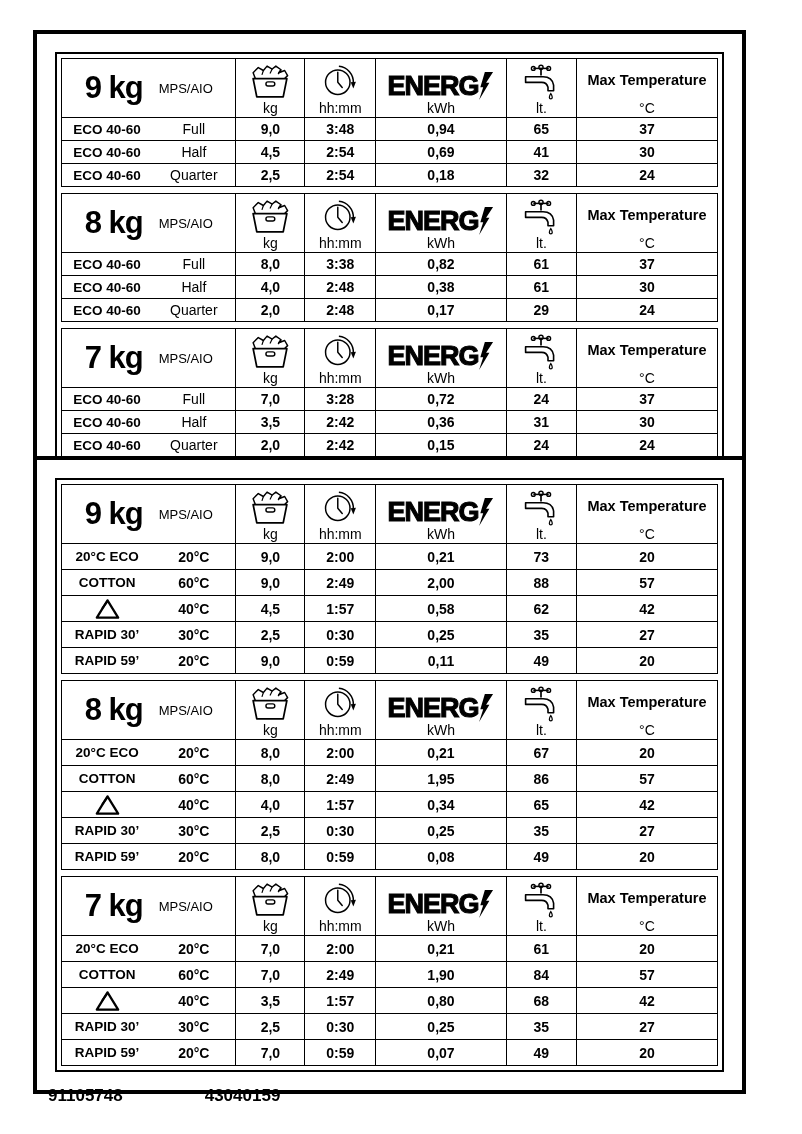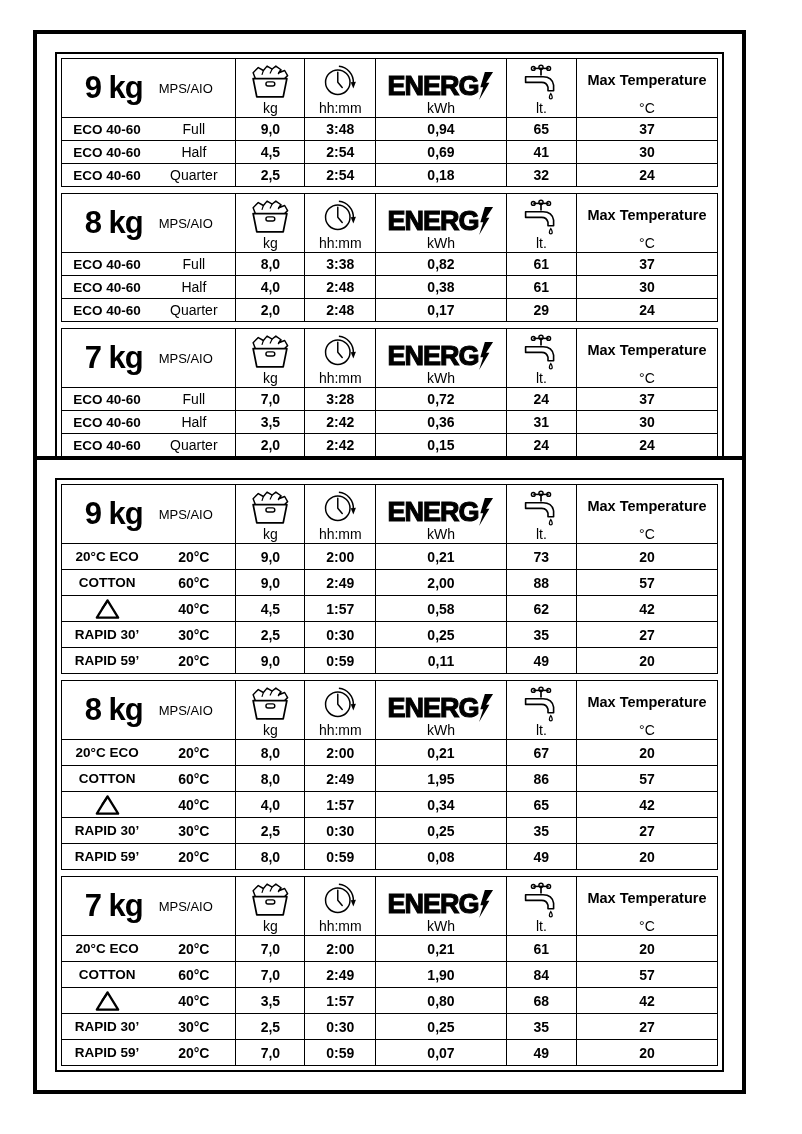--- a/index.html
+++ b/index.html
@@ -913,14 +913,18 @@
           <td class="val">0,07</td>
           <td class="val">49</td>
           <td class="val">20</td>
         </tr>
       </tbody>
         </table>
 
     </div>
   </div>
 
+  <div class="codes">
+    <span>91105748</span>
+    <span>43040159</span>
+  </div>
 
 </div>
 
 </body></html>

